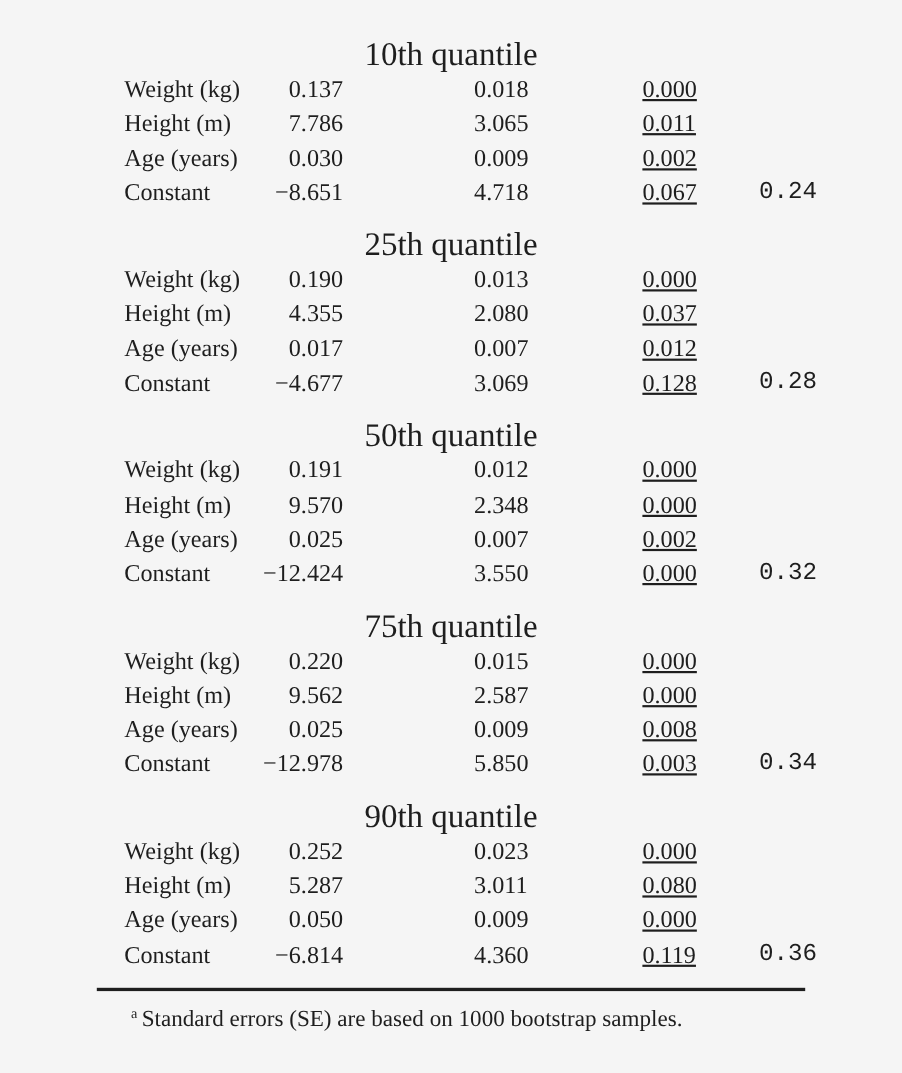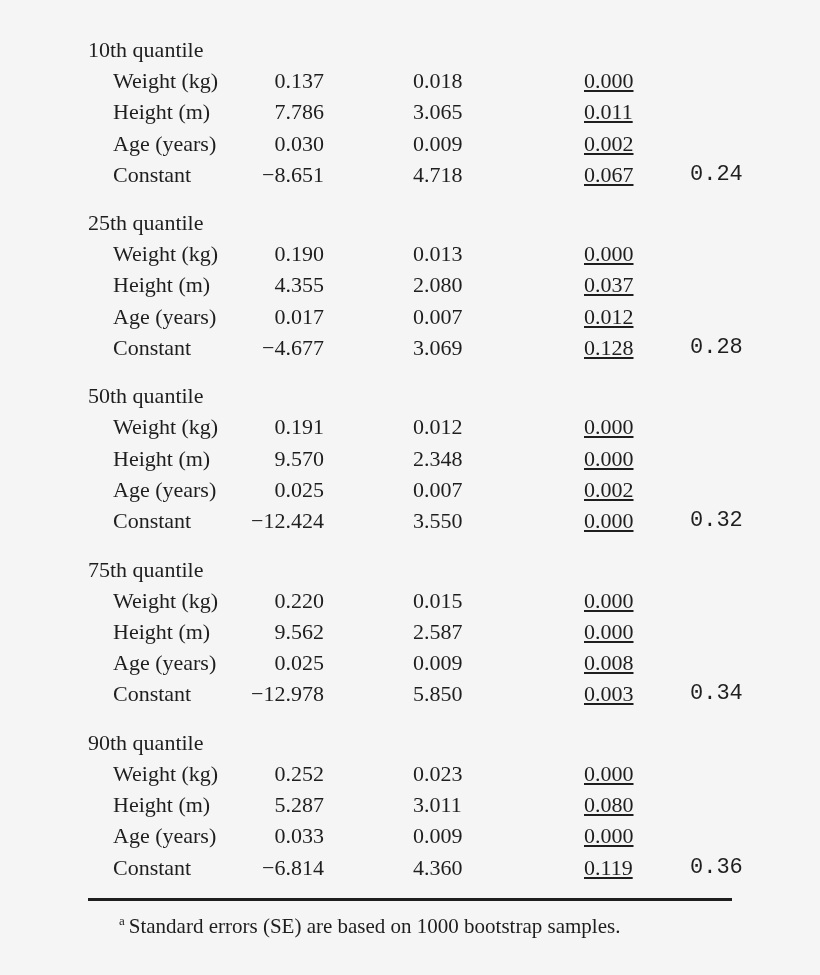--- a/index.html
+++ b/index.html
@@ -6,26 +6,26 @@
   body {
     width: 820px; height: 975px;
     background: #f5f5f5;
     font-family: "Liberation Serif", "DejaVu Serif", serif;
     color: #1e1e1e;
     position: relative;
     overflow: hidden;
   }
   .table { position: absolute; left: 88px; top: 34px; width: 644px; }
   .group { margin-bottom: 17px; }
-  .group-title { font-size: 22px; height: 31px; line-height: 31px; }
+  .group-title { font-size: 30px; height: 31px; line-height: 31px; text-align: center; }
   .row { position: relative; height: 31.3px; line-height: 31.3px; font-size: 22px; }
   .row span { position: absolute; top: 0; white-space: nowrap; }
   .c-label { left: 25px; }
-  .c-coef { right: 408px; text-align: left; }
-  .c-se { left: 325px; }
+  .c-coef { right: 420px; text-align: left; }
+  .c-se { left: 343px; }
   .c-p { left: 496px; text-decoration: underline; }
   .c-r2 { left: 602px; font-family: Liberation Mono, monospace; }
   .rule { position: absolute; left: 88px; top: 898px; width: 644px; height: 3px; background: #1e1e1e; }
   .footnote { position: absolute; left: 88px; top: 906px; font-size: 21px; line-height: 30px; margin-left: 31px; }
   .footnote sup { font-size: 13px; vertical-align: 8px; margin-right: 4px; }
 </style>
 </head>
 <body>
 
 <div class="table" id="tbl">
@@ -164,21 +164,21 @@
       </div>
       <div class="row">
         <span class="c-label">Height (m)</span>
         <span class="c-coef">5.287</span>
         <span class="c-se">3.011</span>
         <span class="c-p">0.080</span>
         <span class="c-r2"></span>
       </div>
       <div class="row">
         <span class="c-label">Age (years)</span>
-        <span class="c-coef">0.033</span>
+        <span class="c-coef">0.050</span>
         <span class="c-se">0.009</span>
         <span class="c-p">0.000</span>
         <span class="c-r2"></span>
       </div>
       <div class="row">
         <span class="c-label">Constant</span>
         <span class="c-coef">−6.814</span>
         <span class="c-se">4.360</span>
         <span class="c-p">0.119</span>
         <span class="c-r2">0.36</span>

